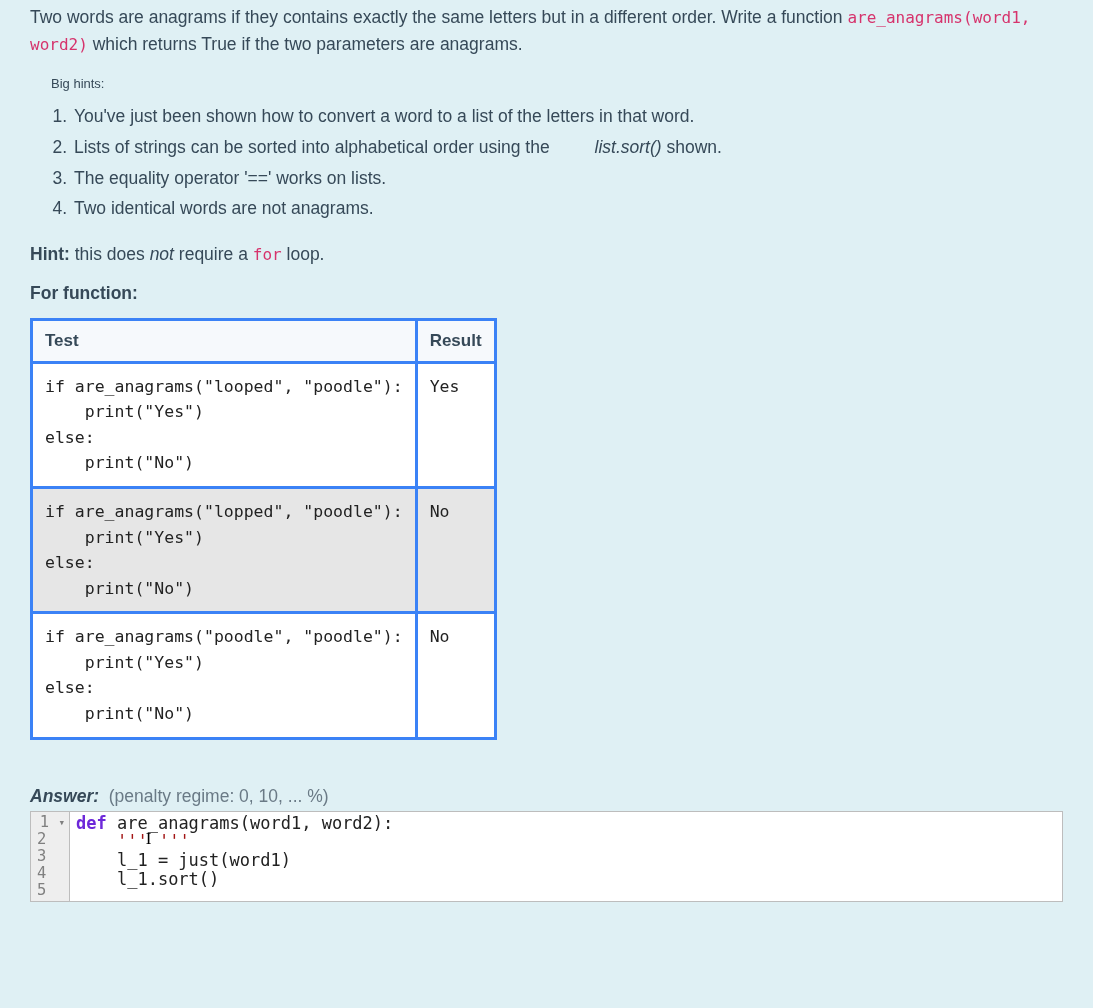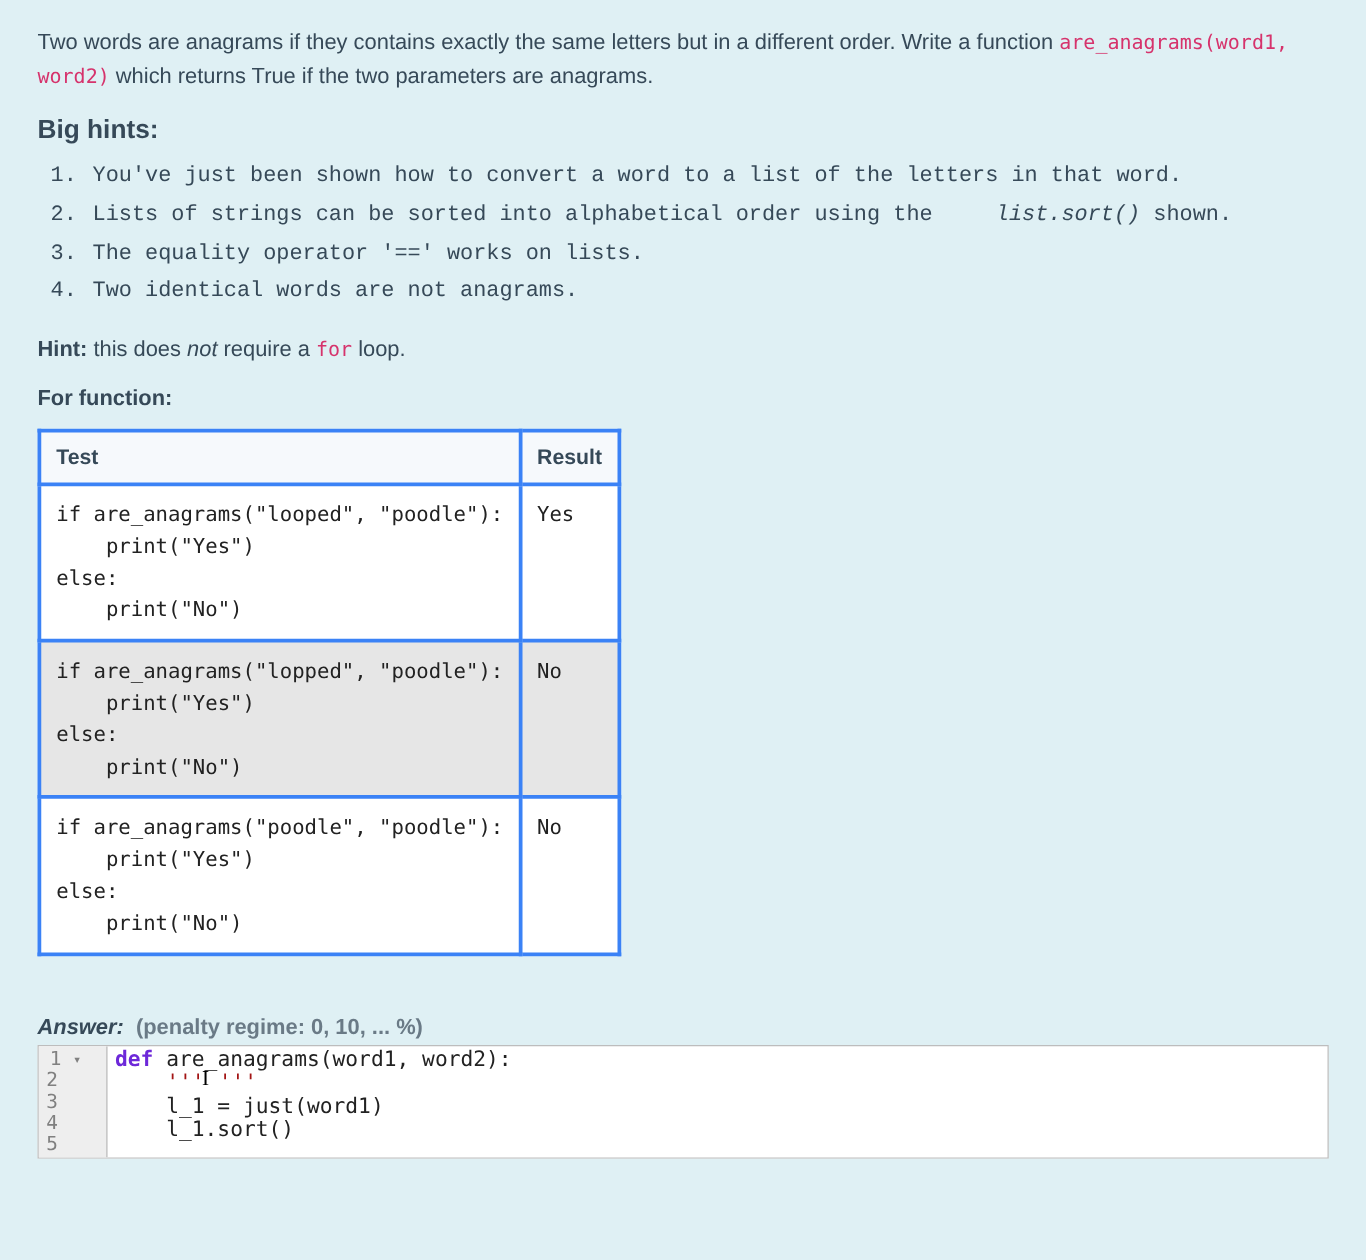--- a/index.html
+++ b/index.html
@@ -7,41 +7,42 @@
     margin: 0;
     padding: 0 30px;
     background: #dff0f4;
     font-family: "Segoe UI", "Helvetica Neue", Arial, sans-serif;
     font-size: 17px;
     color: #364958;
     width: 1093px;
   }
   .intro {
     line-height: 1.55;
-    padding-top: 20px;
+    padding-top: 4px;
     font-size: 17.5px;
   }
   code.inline {
     font-family: "Consolas", "Menlo", monospace;
     color: #d6336c;
     font-size: 16px;
   }
   .section-head {
-    font-weight: 700;
+    font-weight: 400;
     margin-top: 18px;
     margin-bottom: 10px;
-    font-size: 21px;
+    font-size: 13px;
+    margin-left: 21px;
   }
   ol.hints {
     margin: 8px 0 14px 0;
     padding-left: 42px;
     line-height: 1.75;
     font-size: 17.5px;
   }
-  ol.hints li { padding-left: 2px; font-family: Liberation Mono, monospace; }
+  ol.hints li { padding-left: 2px; }
   em.method { font-style: italic; margin-left: 40px; }
   .hint-line { margin-top: 20px; font-size: 17.5px; }
   .hint-line strong { font-weight: 700; }
   .for-example { font-weight: 700; margin-top: 18px; margin-bottom: 14px; font-size: 17.5px; }
   table.examples {
     border-collapse: collapse;
     margin-top: 0;
     background: #fff;
   }
   table.examples th, table.examples td {
@@ -65,37 +66,37 @@
   }
   table.examples tbody tr:nth-child(2) td { background: #e6e6e6; }
   table.examples tbody tr:nth-child(1) td,
   table.examples tbody tr:nth-child(3) td { background: #ffffff; }
 
   .answer-row {
     margin-top: 46px;
     font-size: 17.5px;
   }
   .answer-row strong { font-weight: 700; font-style: italic; }
-  .answer-row .penalty { color: #6a7a86; font-weight: bold; }
+  .answer-row .penalty { color: #6a7a86; }
 
   .editor {
     margin-top: 4px;
     border: 1px solid #bdbdbd;
     background: #ffffff;
     display: flex;
     font-family: "Consolas", "Menlo", monospace;
     font-size: 17px;
     line-height: 1.1;
     overflow: hidden;
   }
   .gutter {
     background: #eeeeee;
     color: #808080;
     text-align: right;
-    padding: 2px 20px 2px 6px;
+    padding: 2px 4px 2px 6px;
     border-right: 1px solid #bdbdbd;
     user-select: none;
     white-space: pre;
     font-size: 15.5px;
   }
   .gutter .fold {
     color: #808080;
     font-size: 11px;
     display: inline-block;
     vertical-align: 1px;

